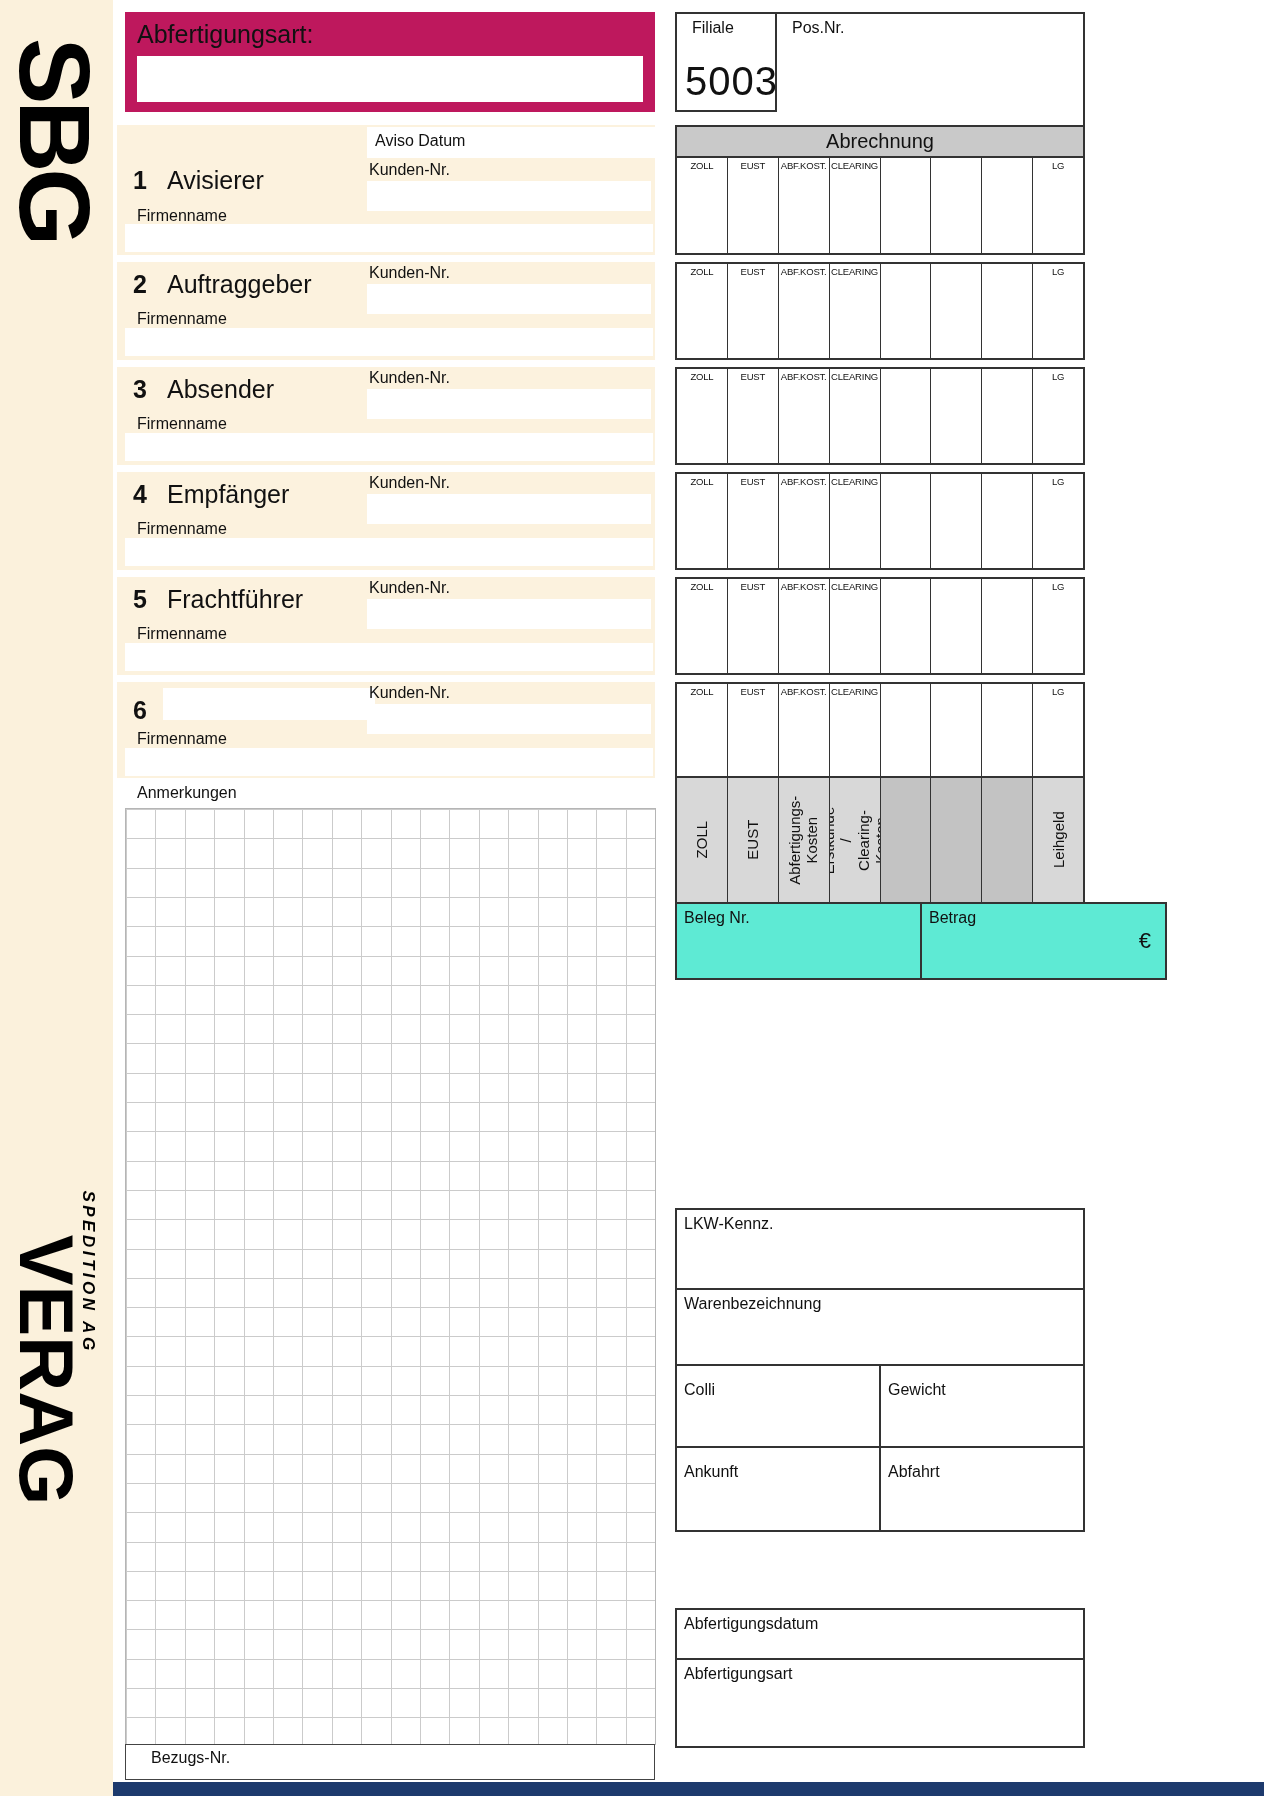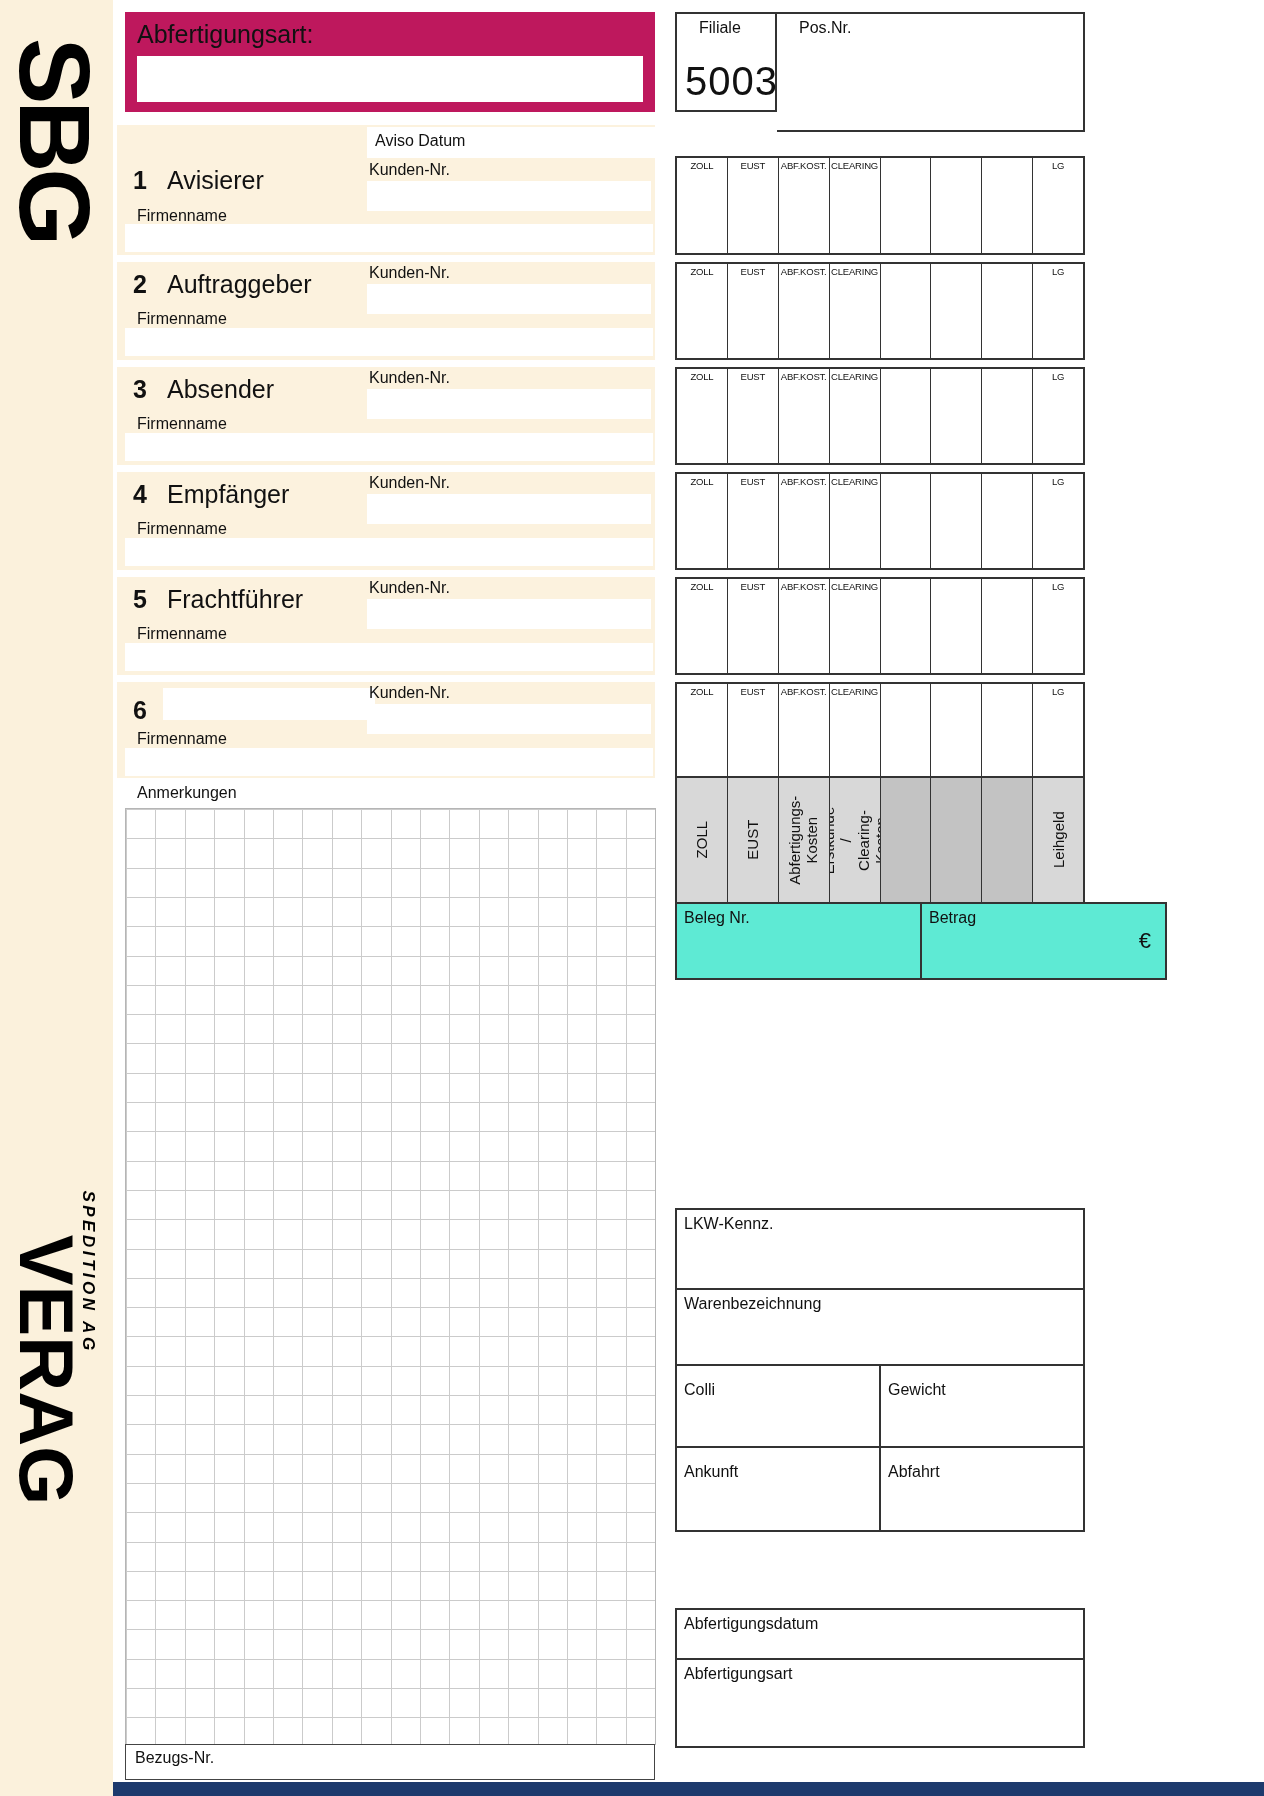--- a/index.html
+++ b/index.html
@@ -15,21 +15,21 @@
        font-size:76px;font-weight:bold;color:#000;white-space:nowrap}
   .spedition{position:absolute;left:88px;top:1272px;transform:translate(-50%,-50%) rotate(90deg);
        font-size:17px;font-weight:bold;font-style:italic;letter-spacing:3.5px;color:#000;white-space:nowrap}
 
   
   .abfert-box{position:absolute;left:125px;top:12px;width:530px;height:100px;background:#be185d}
   .abfert-label{position:absolute;left:12px;top:8px;font-size:25px}
   .abfert-input{position:absolute;left:12px;top:44px;width:506px;height:46px;background:#fff}
   .filiale-box{position:absolute;left:675px;top:12px;width:102px;height:100px;border:2px solid #333;background:#fff}
   .posnr-box{position:absolute;left:777px;top:12px;width:308px;height:120px;border:2px solid #333;border-left:none;background:#fff}
-  .cell-label{font-size:16px;padding:5px 22px}
+  .cell-label{font-size:16px;padding:5px 15px}
   .filiale-value{position:absolute;left:8px;bottom:6px;font-size:40px;font-weight:normal;letter-spacing:1px}
 
   
   .party{position:absolute;left:117px;width:538px;background:#fcf2de}
   .pnum{position:absolute;left:16px;top:8px;font-size:25px;font-weight:bold}
   .pname{position:absolute;left:50px;top:8px;font-size:25px}
   .klabel{position:absolute;left:252px;top:2px;font-size:16px}
   .kinput{position:absolute;left:250px;top:22px;width:284px;height:30px;background:#fff}
   .flabel{position:absolute;left:20px;top:48px;font-size:16px}
   .finput{position:absolute;left:8px;top:66px;width:528px;height:28px;background:#fff}
@@ -71,21 +71,21 @@
        repeating-linear-gradient(to bottom,#cbcbcb 0,#cbcbcb 1px,transparent 1px,transparent 29.3px)}
 
   
   .rbox{position:absolute;left:675px;width:410px;border:2px solid #333;background:#fff;font-size:16px}
   .rlab{padding:5px 7px}
   .split{display:flex}
   .half{flex:1;padding:15px 7px}
   .half:first-child{border-right:2px solid #333}
 
   
-  .bezugs{position:absolute;left:125px;top:1744px;width:530px;height:36px;border:1px solid #444;background:#fff;font-size:16px;padding:4px 9px}
+  .bezugs{position:absolute;left:125px;top:1744px;width:530px;height:36px;border:1px solid #444;background:#fff;font-size:16px;padding:4px 25px}
   .navybar{position:absolute;left:113px;top:1782px;width:1151px;height:14px;background:#1d3a6d}
 </style>
 </head>
 <body>
 
 <div class="page">
 
   <div class="sidebar">
     <div class="sbg">SBG</div>
     <div class="verag">VERAG</div>
@@ -154,20 +154,21 @@
 
   <div class="party" style="top:682px;height:96px">
     <span class="pnum" style="top:14px">6</span>
     <div class="pname-input"></div>
     <span class="klabel">Kunden-Nr.</span>
     <div class="kinput"></div>
     <span class="flabel">Firmenname</span>
     <div class="finput"></div>
   </div>
 
+  <div class="abr-title">Abrechnung</div>
 
   <div class="abr-row" style="top:156px;height:99px">
     <div class="ac">
         <span class="ah">ZOLL</span>
       </div>
     <div class="ac">
         <span class="ah">EUST</span>
       </div>
     <div class="ac">
         <span class="ah">ABF.KOST.</span>

